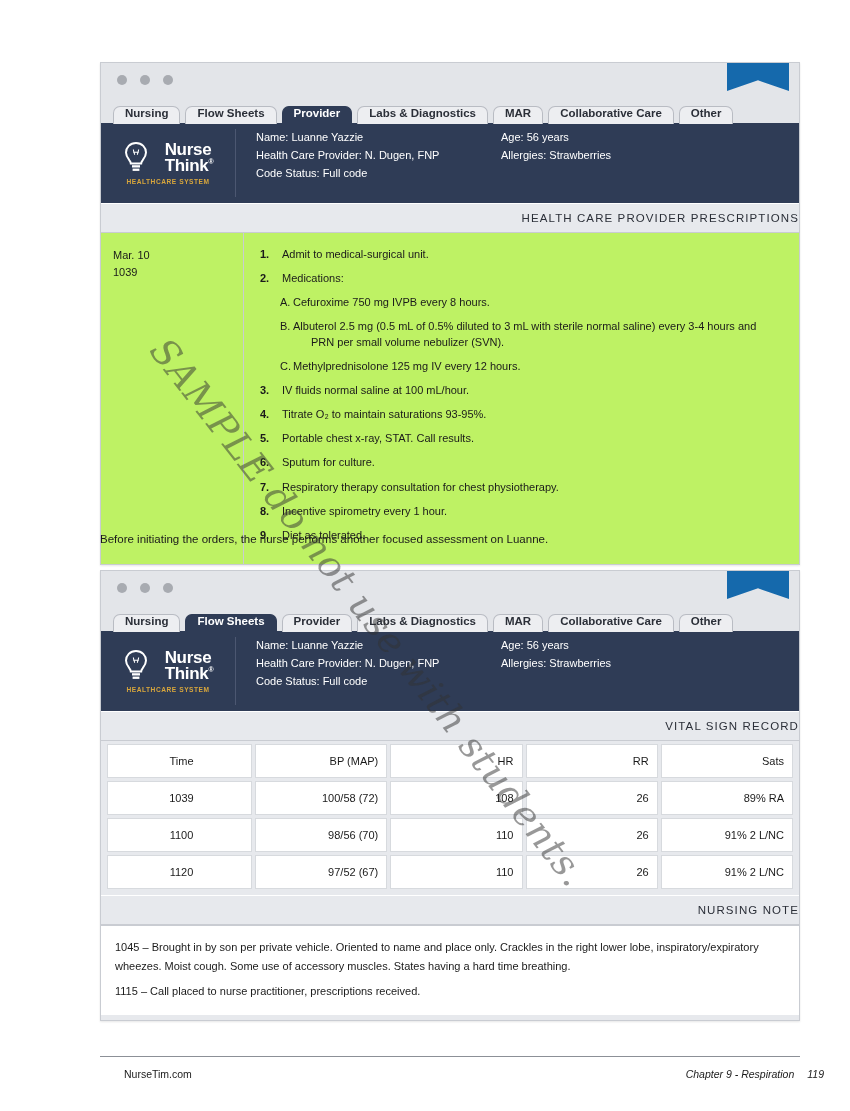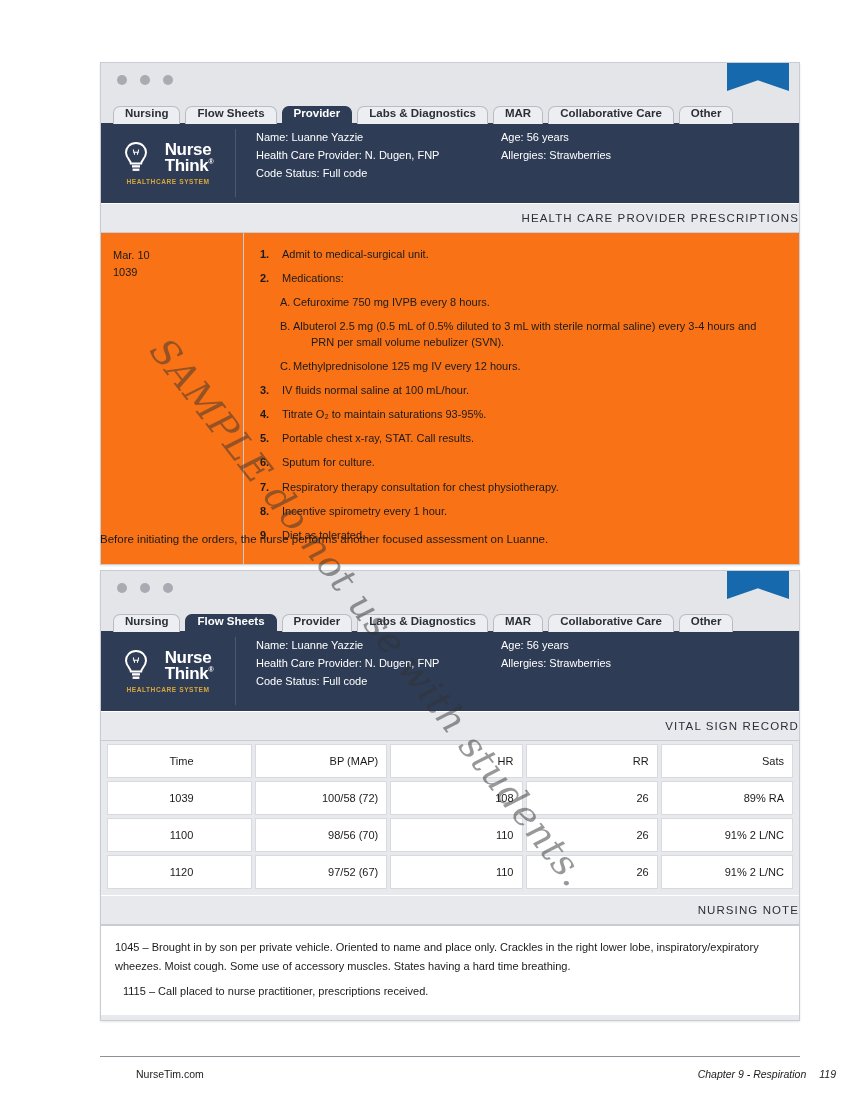--- a/index.html
+++ b/index.html
@@ -159,21 +159,21 @@
     text-align: right;
     font-size: 11.5px;
     letter-spacing: 1.1px;
     color: #2b2f38;
     padding: 8px 0;
   }
 
   
   .rx-body {
     display: flex;
-    background: #f97316;
+    background: #bef264;
     min-height: 250px;
   }
   .rx-date {
     flex: 0 0 130px;
     border-right: 1px solid #c9ccd2;
     padding: 14px 0 10px 12px;
     font-size: 11px;
     line-height: 1.55;
   }
   .rx-list {
@@ -234,35 +234,35 @@
   .vs-table col.c-time { width: 145px; }
 
   .note-body {
     background: #ffffff;
     padding: 12px 14px 14px 14px;
     font-size: 11px;
     line-height: 1.72;
     border-top: 1px solid #c9ccd2;
   }
   .note-body p { margin: 0 0 6px 0; }
-  .note-body p:last-child { margin-bottom: 0; margin-left: 8px; }
+  .note-body p:last-child { margin-bottom: 0; }
 
   .card-pad { background: #e7e9ed; height: 5px; }
 
   
   .footer-rule {
     position: absolute;
     left: 100px;
     width: 700px;
     top: 1056px;
     border-top: 1px solid #8c9097;
   }
   .footer {
     position: absolute;
-    left: 112px;
+    left: 100px;
     width: 700px;
     top: 1068px;
     display: flex;
     justify-content: space-between;
     align-items: baseline;
     font-size: 10.5px;
     color: #1a1a1a;
     padding-left: 24px;
   }
   .footer-right { display: flex; gap: 13px; font-style: italic; }

